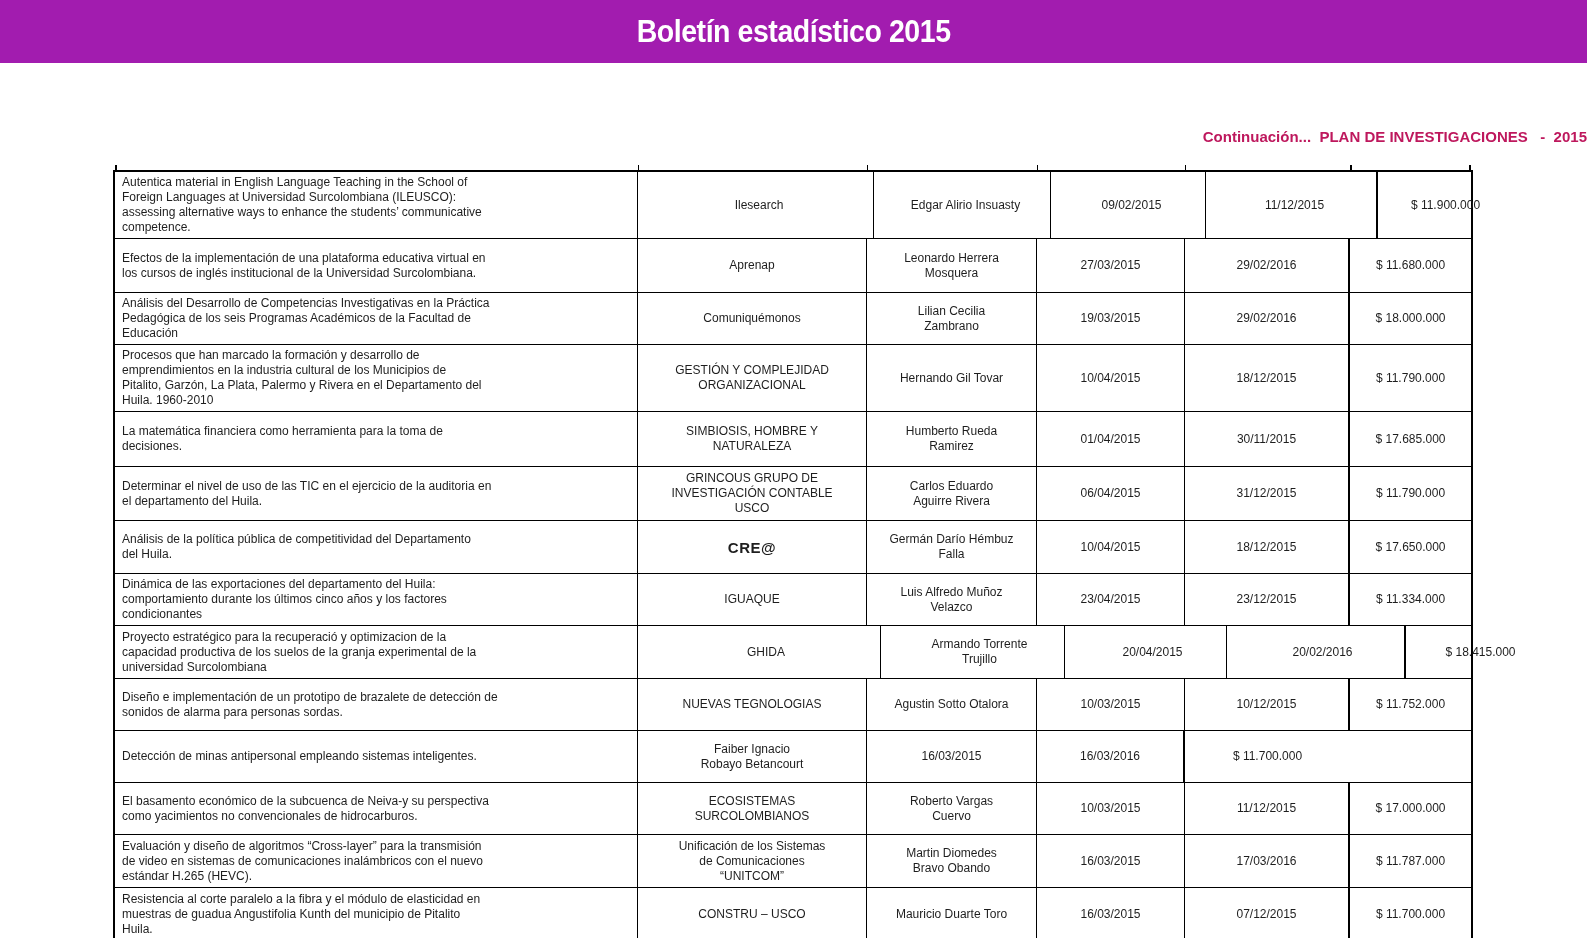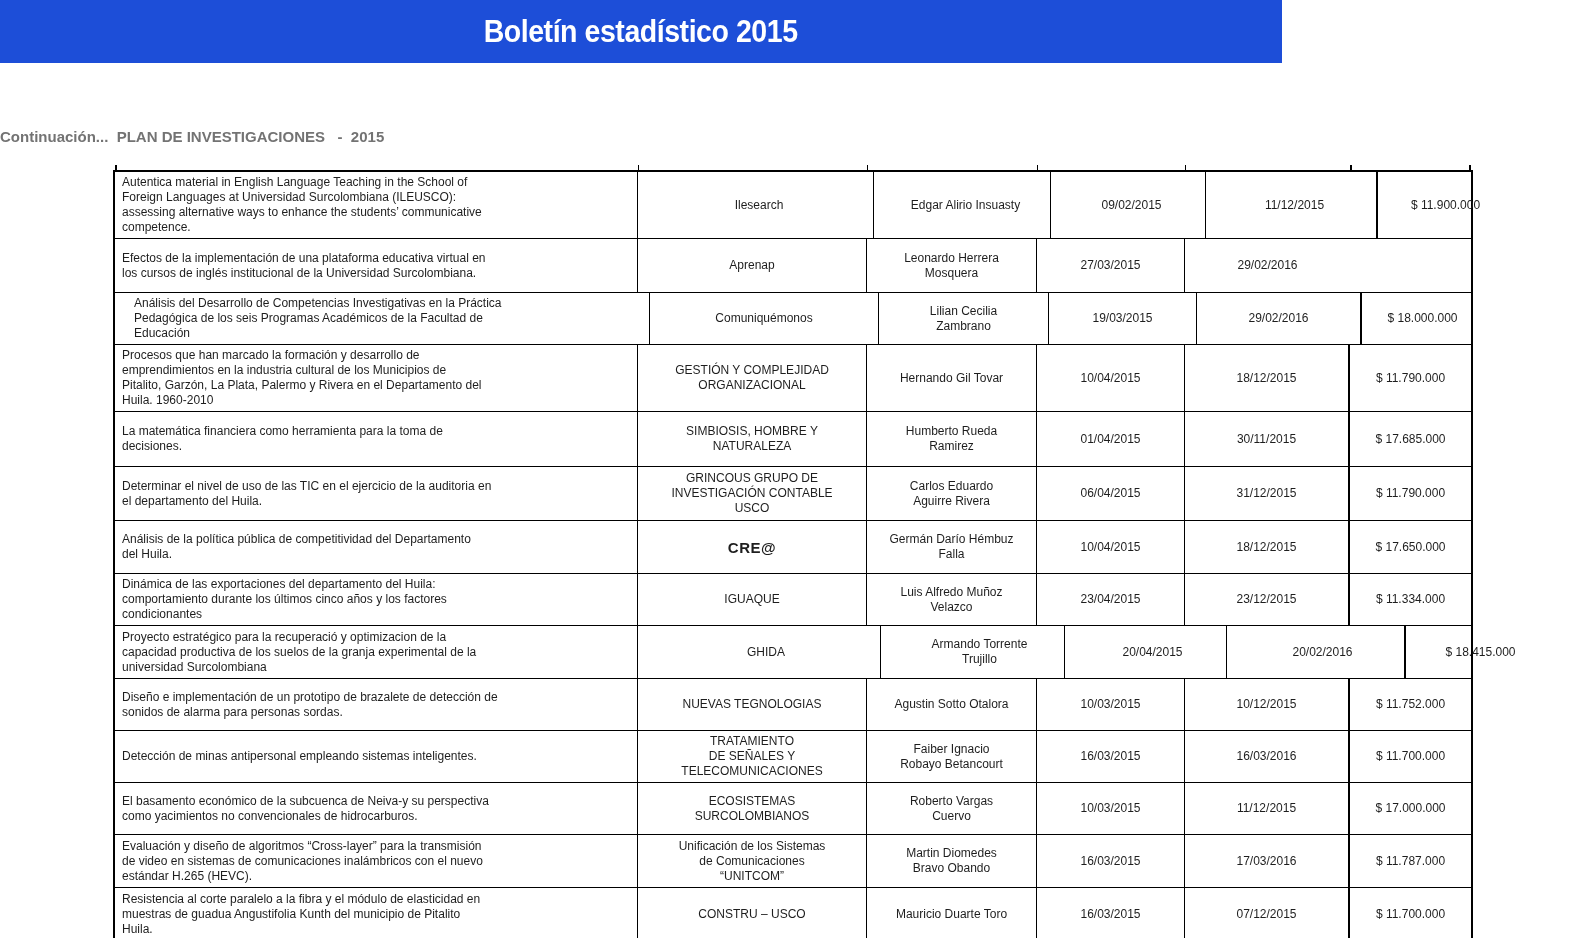--- a/index.html
+++ b/index.html
@@ -8,38 +8,38 @@
     width: 1587px; height: 938px;
     position: relative;
     overflow: hidden;
     font-family: "Liberation Sans", sans-serif;
     color: #1e1e1e;
   }
 
   
   .topbar {
     position: absolute; top: 0; left: 0;
-    width: 1282px; height: 63px;
-    background: #1d4ed8;
+    width: 1587px; height: 63px;
+    background: #a21caf;
     display: flex; align-items: center; justify-content: center;
   }
   .topbar h1 {
     color: #ffffff;
     font-size: 31px;
     font-weight: 700;
     letter-spacing: -0.5px;
     transform: scaleX(0.92);
   }
 
   
   .subtitle {
     position: absolute; top: 128px; left: 0;
     width: 1587px;
-    text-align: left;
-    color: #737373;
+    text-align: right;
+    color: #be185d;
     font-size: 15px;
     font-weight: 700;
     white-space: pre;
   }
 
   
   .table-wrap {
     position: absolute; left: 113px; top: 170px;
     width: 1360px;
     border: 2px solid #000;
@@ -61,21 +61,21 @@
   .row {
     display: grid;
     grid-template-columns: 523px 229px 170px 148px 165px 121px;
     border-bottom: 1px solid #000;
   }
   .row:last-child { border-bottom: none; }
 
   
   .row:nth-child(1)  { min-height: 62px; gap: 7px; }
   .row:nth-child(2)  { min-height: 54px; }
-  .row:nth-child(3)  { min-height: 52px; padding-left: 12px; }
+  .row:nth-child(3)  { min-height: 52px; }
   .row:nth-child(4)  { min-height: 59px; }
   .row:nth-child(5)  { min-height: 55px; }
   .row:nth-child(6)  { min-height: 54px; }
   .row:nth-child(7)  { min-height: 53px; }
   .row:nth-child(8)  { min-height: 52px; }
   .row:nth-child(9)  { min-height: 53px; gap: 14px; }
   .row:nth-child(10) { min-height: 52px; }
   .row:nth-child(11) { min-height: 52px; }
   .row:nth-child(12) { min-height: 52px; }
   .row:nth-child(13) { min-height: 53px; }
@@ -130,20 +130,21 @@
   </div>
 
   <div class="row">
     <div class="cell c-title">Efectos de la implementación de una plataforma educativa virtual en
 los cursos de inglés institucional de la Universidad Surcolombiana.</div>
     <div class="cell c-group">Aprenap</div>
     <div class="cell c-researcher">Leonardo Herrera
 Mosquera</div>
     <div class="cell c-start">27/03/2015</div>
     <div class="cell c-end">29/02/2016</div>
+    <div class="cell c-amount">$ 11.680.000</div>
   </div>
 
   <div class="row">
     <div class="cell c-title">Análisis del Desarrollo de Competencias Investigativas en la Práctica
 Pedagógica de los seis Programas Académicos de la Facultad de
 Educación</div>
     <div class="cell c-group">Comuniquémonos</div>
     <div class="cell c-researcher">Lilian Cecilia
 Zambrano</div>
     <div class="cell c-start">19/03/2015</div>
@@ -229,23 +230,20 @@
 sonidos de alarma para personas sordas.</div>
     <div class="cell c-group">NUEVAS TEGNOLOGIAS</div>
     <div class="cell c-researcher">Agustin Sotto Otalora</div>
     <div class="cell c-start">10/03/2015</div>
     <div class="cell c-end">10/12/2015</div>
     <div class="cell c-amount">$ 11.752.000</div>
   </div>
 
   <div class="row">
     <div class="cell c-title">Detección de minas antipersonal empleando sistemas inteligentes.</div>
-    <div class="cell c-group">TRATAMIENTO
-DE SEÑALES Y
-TELECOMUNICACIONES</div>
     <div class="cell c-researcher">Faiber Ignacio
 Robayo Betancourt</div>
     <div class="cell c-start">16/03/2015</div>
     <div class="cell c-end">16/03/2016</div>
     <div class="cell c-amount">$ 11.700.000</div>
   </div>
 
   <div class="row">
     <div class="cell c-title">El basamento económico de la subcuenca de Neiva-y su perspectiva
 como yacimientos no convencionales de hidrocarburos.</div>

